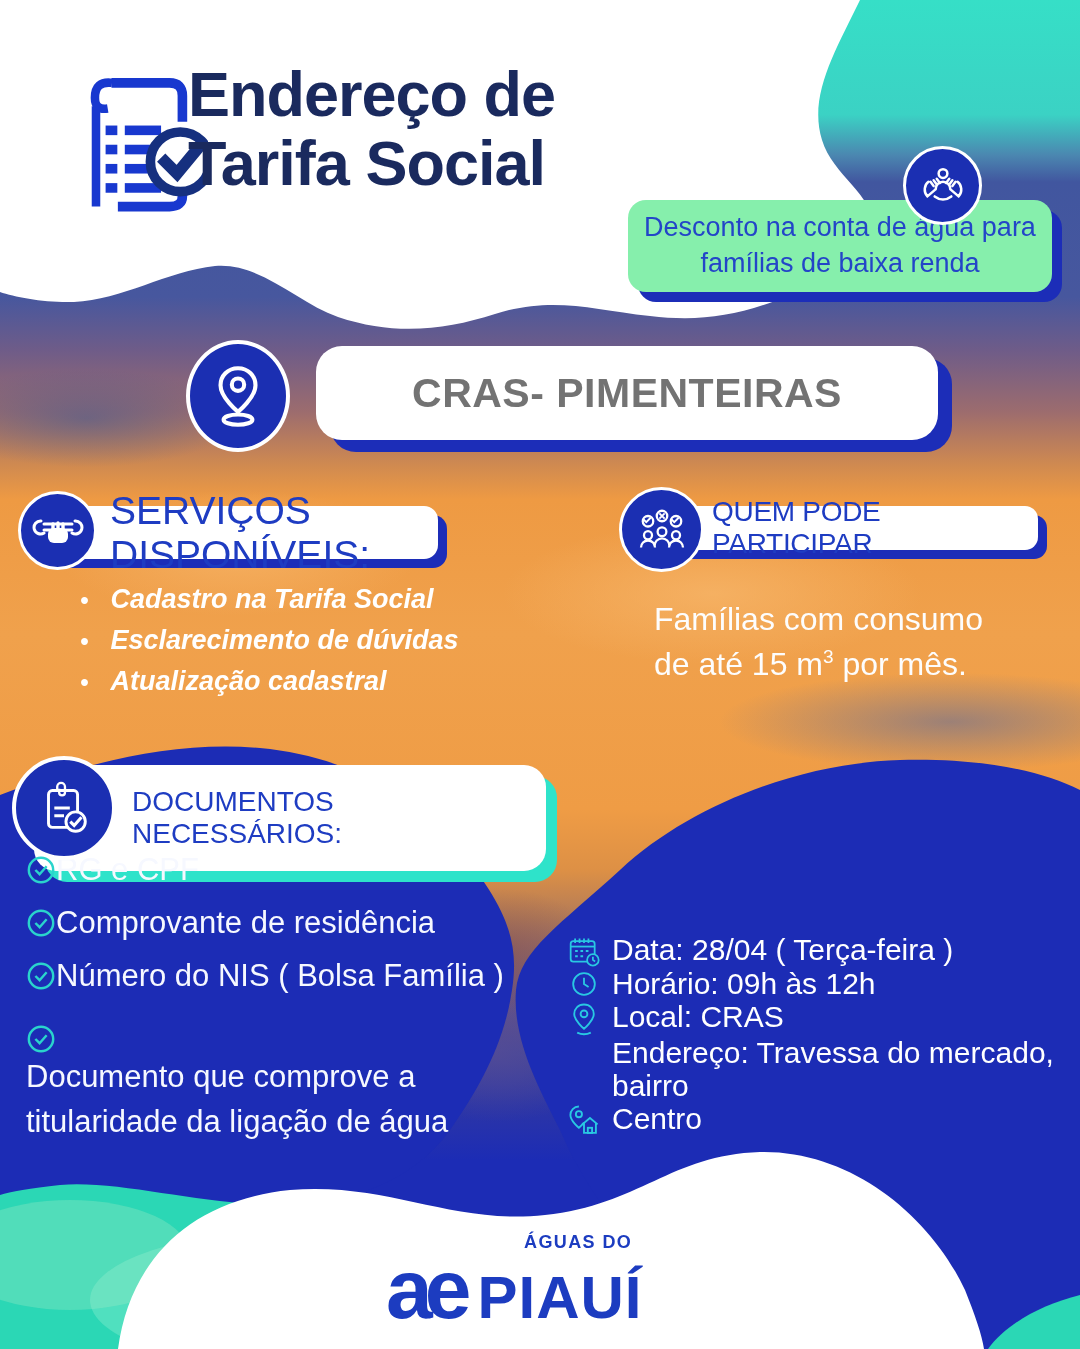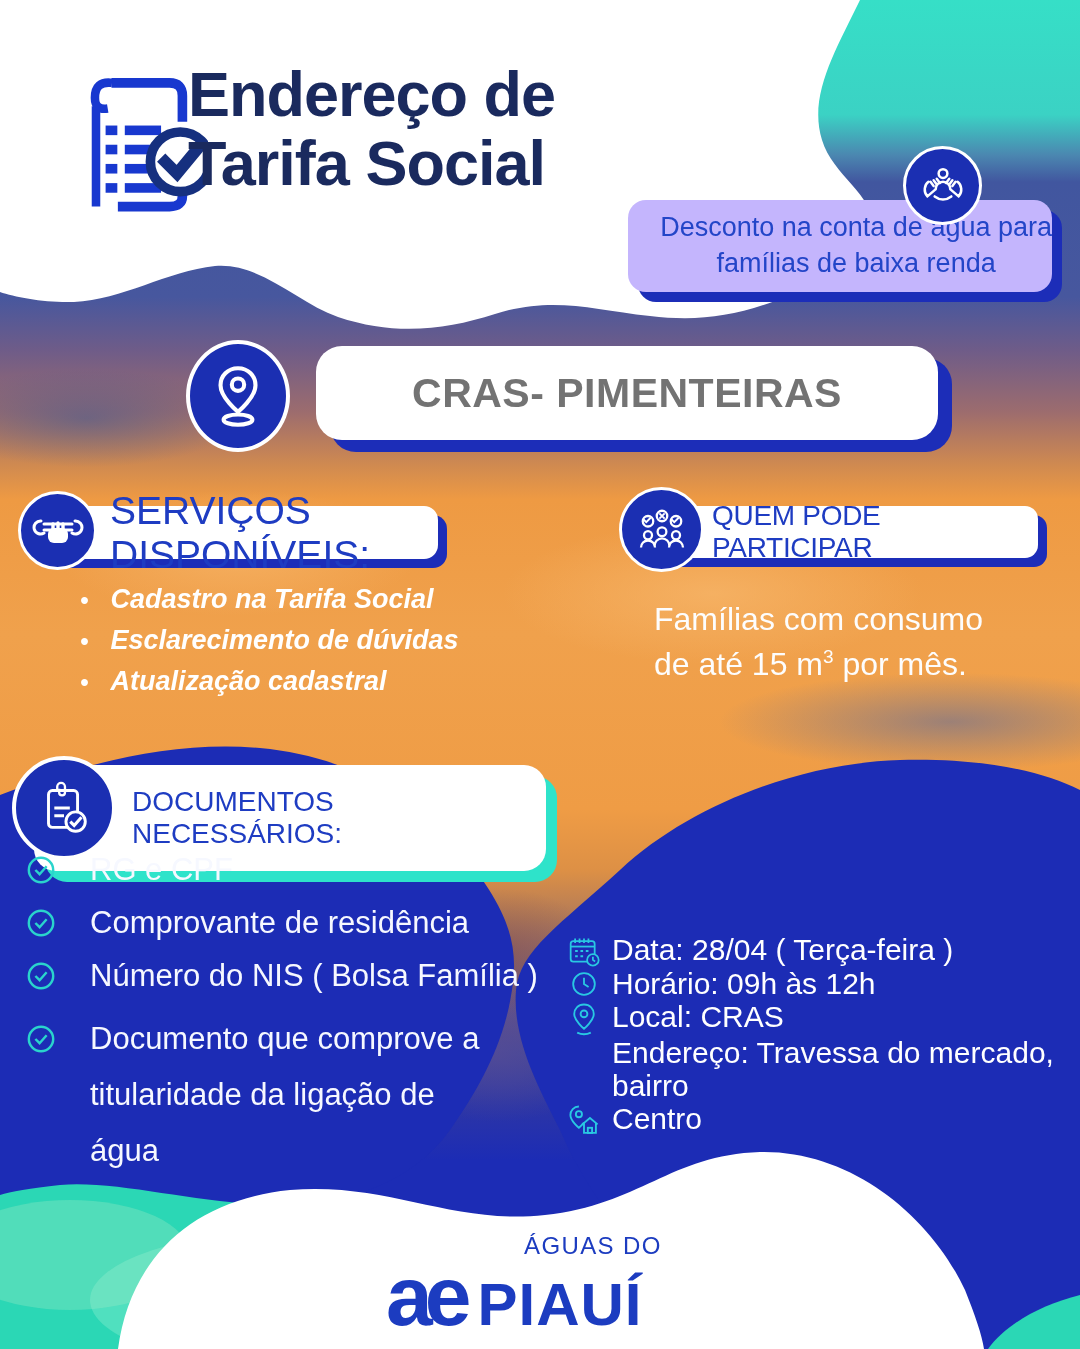--- a/index.html
+++ b/index.html
@@ -40,22 +40,22 @@
   
   .title{
     left:188px;top:60px;z-index:6;
     color:#1a2a5e;font-size:63px;font-weight:700;line-height:1.1;
     letter-spacing:-1px;
   }
   .title-icon{left:80px;top:70px;z-index:6;}
   .hands-circle{left:903px;top:146px;width:79px;height:79px;border-width:3px;}
   .discount-box{
     left:628px;top:200px;width:424px;height:92px;border-radius:18px;
-    background:#c4b5fd;box-shadow:10px 10px 0 #1c2db8;z-index:4;
-    display:flex;align-items:center;justify-content:flex-end;text-align:center;
+    background:#86efac;box-shadow:10px 10px 0 #1c2db8;z-index:4;
+    display:flex;align-items:center;justify-content:center;text-align:center;
     color:#2345c8;font-size:27px;line-height:1.32;font-weight:400;
   }
   
   .loc-circle{left:186px;top:340px;width:104px;height:112px;}
   .loc-box{
     left:316px;top:346px;width:622px;height:94px;border-radius:26px;
     background:#ffffff;box-shadow:14px 12px 0 #1c2db8;z-index:4;
     display:flex;align-items:center;justify-content:center;
     color:#737373;font-size:41px;font-weight:800;letter-spacing:.5px;
   }
@@ -64,45 +64,45 @@
   .serv-pill{
     left:44px;top:506px;width:394px;height:53px;border-radius:14px;
     box-shadow:9px 9px 0 #1c2db8;padding-left:66px;font-size:39px;font-weight:400;
   }
   .bullets{left:80px;top:583px;z-index:4;color:#ffffff;font-size:27px;font-weight:700;}
   .bullet-row{display:flex;align-items:flex-end;margin-bottom:8px;line-height:33px;font-style:italic;}
   .bullet-row::before{content:"•";margin-right:22px;font-size:24px;}
   
   .part-circle{left:619px;top:487px;width:85px;height:85px;border-width:3px;}
   .part-pill{
-    left:650px;top:506px;width:388px;height:52px;border-radius:13px;
+    left:650px;top:506px;width:388px;height:44px;border-radius:13px;
     box-shadow:9px 9px 0 #1c2db8;padding-left:62px;font-size:28px;font-weight:400;
     letter-spacing:-.3px;
   }
   .part-text{
     left:654px;top:597px;z-index:4;color:#fdfdfd;font-size:32px;line-height:1.42;
   }
   .part-text sup{font-size:19px;}
   
   .doc-circle{left:12px;top:756px;width:104px;height:104px;}
   .doc-pill{
     left:34px;top:765px;width:512px;height:106px;border-radius:22px;
     box-shadow:11px 11px 0 #2ee3ca;padding-left:98px;font-size:28px;font-weight:400;
   }
   .checklist{left:26px;top:852px;z-index:4;color:#f6f8ff;font-size:31px;}
-  .check-row{display:flex;align-items:flex-start;gap:34px;margin-bottom:17px;line-height:36px;}
+  .check-row{display:flex;align-items:flex-start;gap:0;margin-bottom:17px;line-height:36px;}
   .check-row .check-ic{flex:0 0 auto;margin-top:3px;}
-  .check-row.wrap{width:470px;line-height:56px;}
+  .check-row.wrap{width:470px;line-height:45px;flex-direction:column;}
   
   .event{left:566px;top:933px;z-index:4;color:#ffffff;font-size:30px;}
   .event-row{display:flex;align-items:flex-start;gap:10px;line-height:33px;}
   .event-ic{flex:0 0 36px;display:flex;justify-content:center;margin-top:2px;}
   
   .footer{left:386px;top:1232px;z-index:6;color:#1c3cc0;text-align:left;}
-  .brand-top{font-size:24px;font-weight:400;letter-spacing:1.4px;margin-left:138px;}
+  .brand-top{font-size:18px;font-weight:700;letter-spacing:1.4px;margin-left:138px;}
   .brand-row{display:flex;align-items:baseline;margin-top:-6px;}
   .ae-mark{font-size:84px;font-weight:800;letter-spacing:-8px;line-height:1;}
   .piaui{font-size:60px;font-weight:800;margin-left:14px;letter-spacing:1px;}
 </style>
 </head>
 <body>
 
 <div class="canvas">
 
   <div class="bg-base"></div>

